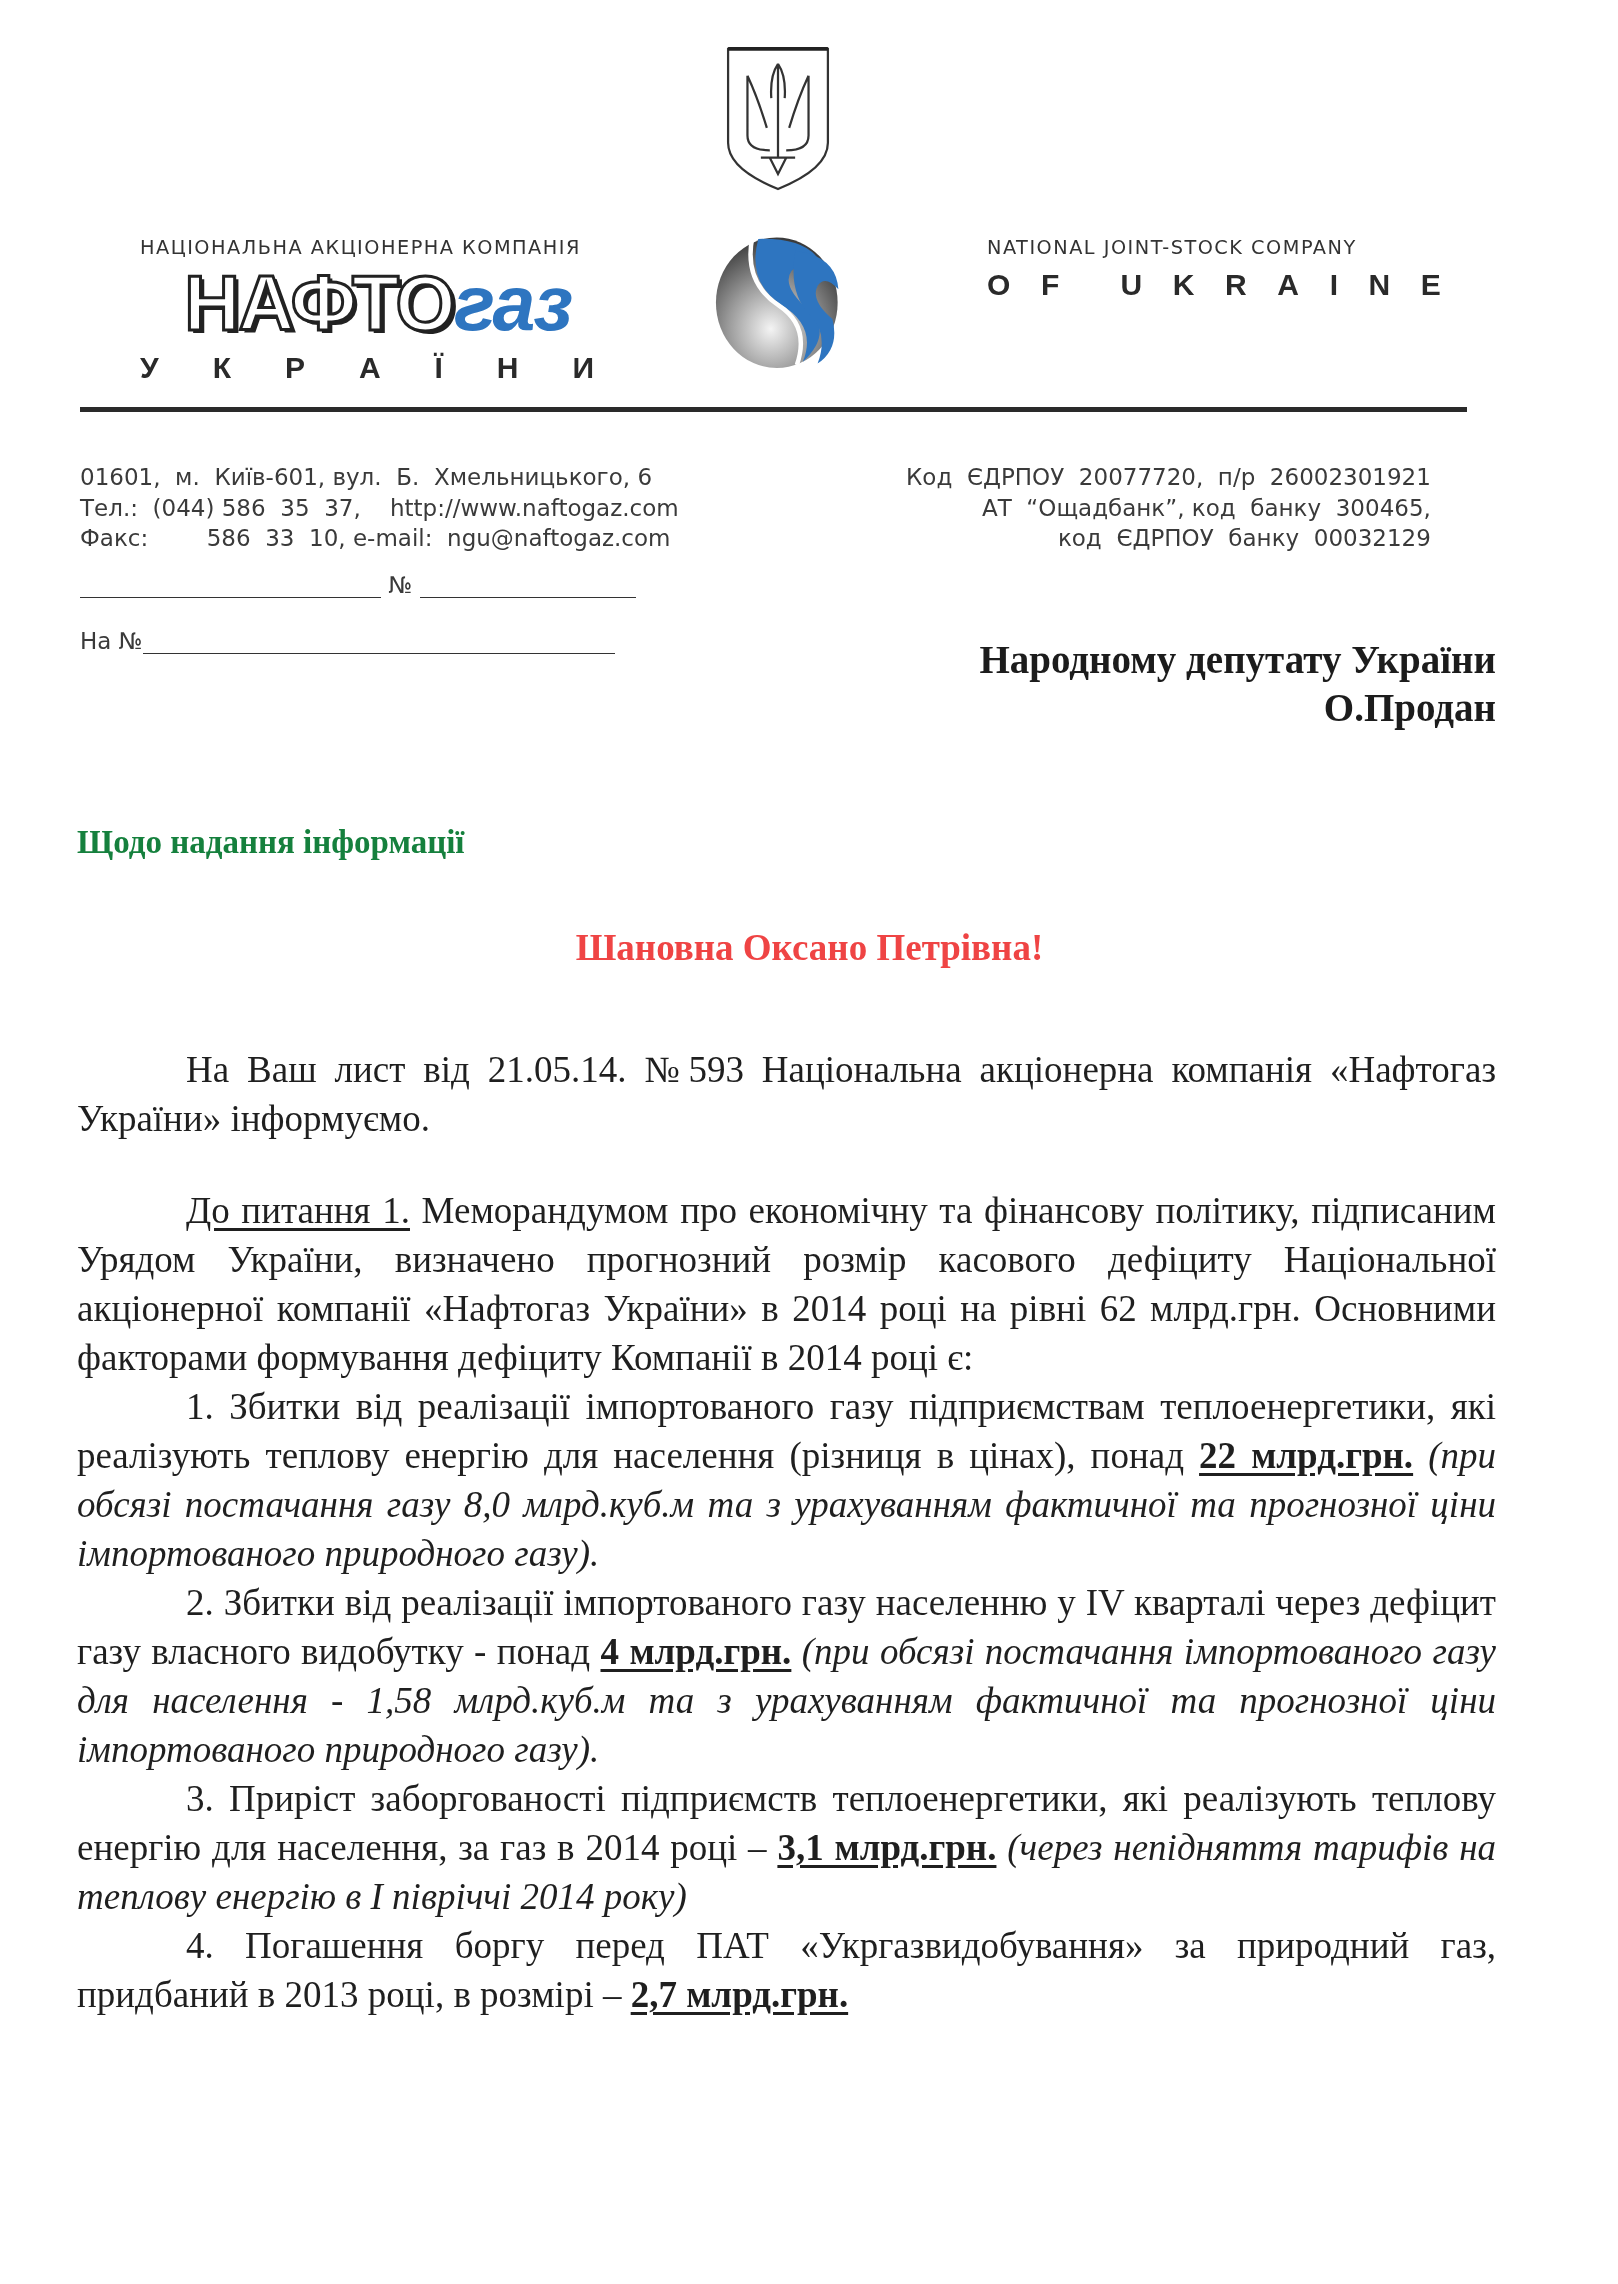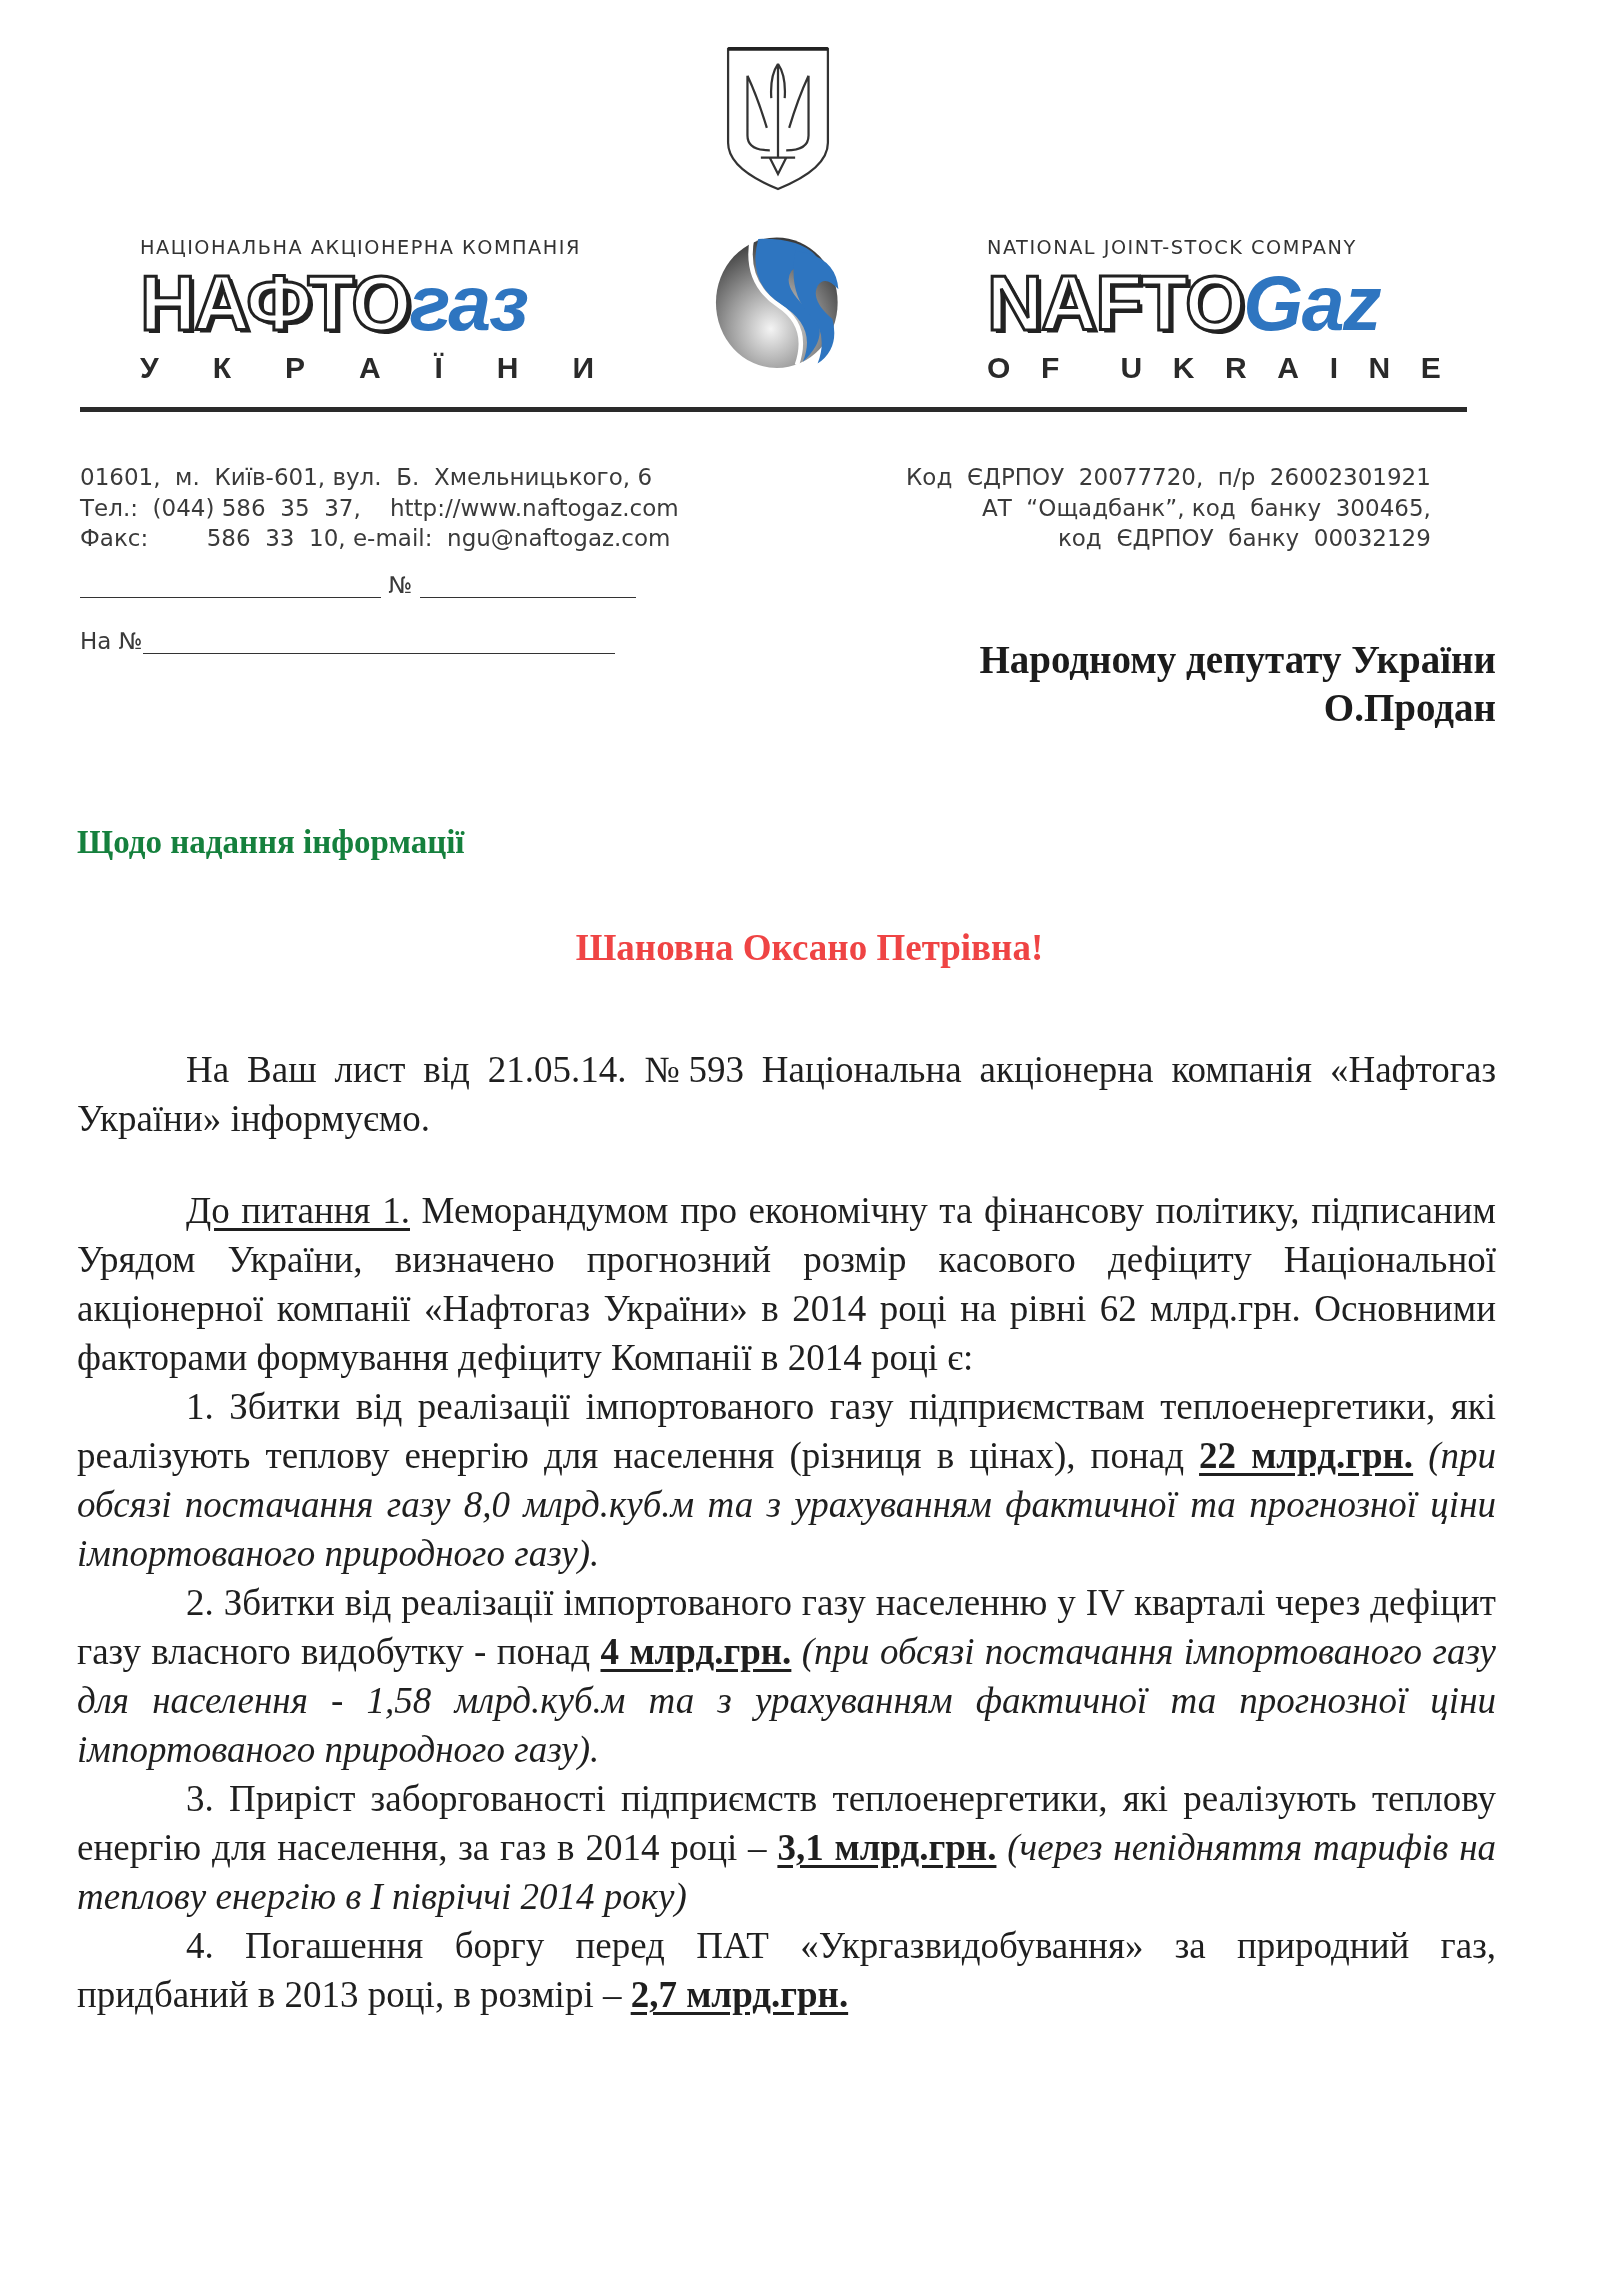--- a/index.html
+++ b/index.html
@@ -4,21 +4,21 @@
 <style>
   html, body { margin: 0; padding: 0; background: #ffffff; }
   body { width: 1619px; height: 2284px; position: relative; overflow: hidden; color: #1f1f1f; }
   .abs { position: absolute; }
 
   
   .emblem { left: 725px; top: 46px; width: 106px; height: 146px; }
   .logo-left { left: 140px; top: 236px; width: 476px; }
   .logo-right { left: 955px; top: 236px; width: 476px; margin-left: 32px; }
   .logo-caption { font-family: "DejaVu Sans", sans-serif; font-size: 19.3px; letter-spacing: 1.5px; color: #333; white-space: nowrap; }
-  .logo-word { font-family: "Liberation Sans", sans-serif; font-weight: 900; font-size: 77px; line-height: 1; margin-top: 6px; white-space: nowrap; letter-spacing: -1.5px; }
+  .logo-word { font-family: "Liberation Sans", sans-serif; font-weight: 900; font-size: 77px; line-height: 1; margin-top: 6px; white-space: nowrap; letter-spacing: -1.5px; text-align: center; }
   .logo-word .outline { color: #fff; -webkit-text-stroke: 3px #222; text-shadow: 3.7px 3px 0 #222; }
   .logo-word .blue { color: #2e75c0; font-style: italic; }
   .logo-sub { font-family: "Liberation Sans", sans-serif; font-weight: 700; font-size: 30px; color: #2a2a2a; margin-top: 9px; display: flex; justify-content: space-between; width: 454px; }
   .logo-sub span { display: inline-block; }
   .swirl { left: 706px; top: 230px; width: 149px; height: 141px; }
   .rule { left: 80px; top: 407px; width: 1387px; height: 4.5px; background: #2a2a2a; }
 
   
   .addr { font-family: "DejaVu Sans", sans-serif; font-size: 23px; line-height: 30.5px; color: #3a3a3a; white-space: pre; }
   .addr-left { left: 80px; top: 462px; }
@@ -73,21 +73,20 @@
     </radialGradient>
   </defs>
   <ellipse cx="95" cy="98" rx="82" ry="88" fill="url(#g1)"></ellipse>
   <path d="M70 12 Q150 10 160 60 Q130 40 115 55 Q100 75 140 110 Q170 140 130 178 Q150 130 100 100 Q55 70 70 12 Z" fill="#2e75c0"></path>
   <path d="M120 28 Q175 35 178 80 Q160 60 150 75 Q140 95 170 120 Q180 160 150 180 Q165 140 140 115 Q110 85 120 28 Z" fill="#2e75c0"></path>
   <path d="M62 10 Q50 70 98 102 Q140 130 122 182" fill="none" stroke="#fff" stroke-width="6"></path>
 </svg>
 
 <div class="abs logo-right">
   <div class="logo-caption">NATIONAL JOINT-STOCK COMPANY</div>
-  <div class="logo-word"><span class="outline">NAFTO</span><span class="blue">Gaz</span></div>
   <div class="logo-sub">
     <span>O</span>
     <span>F</span>
     <span></span>
     <span>U</span>
     <span>K</span>
     <span>R</span>
     <span>A</span>
     <span>I</span>
     <span>N</span>

